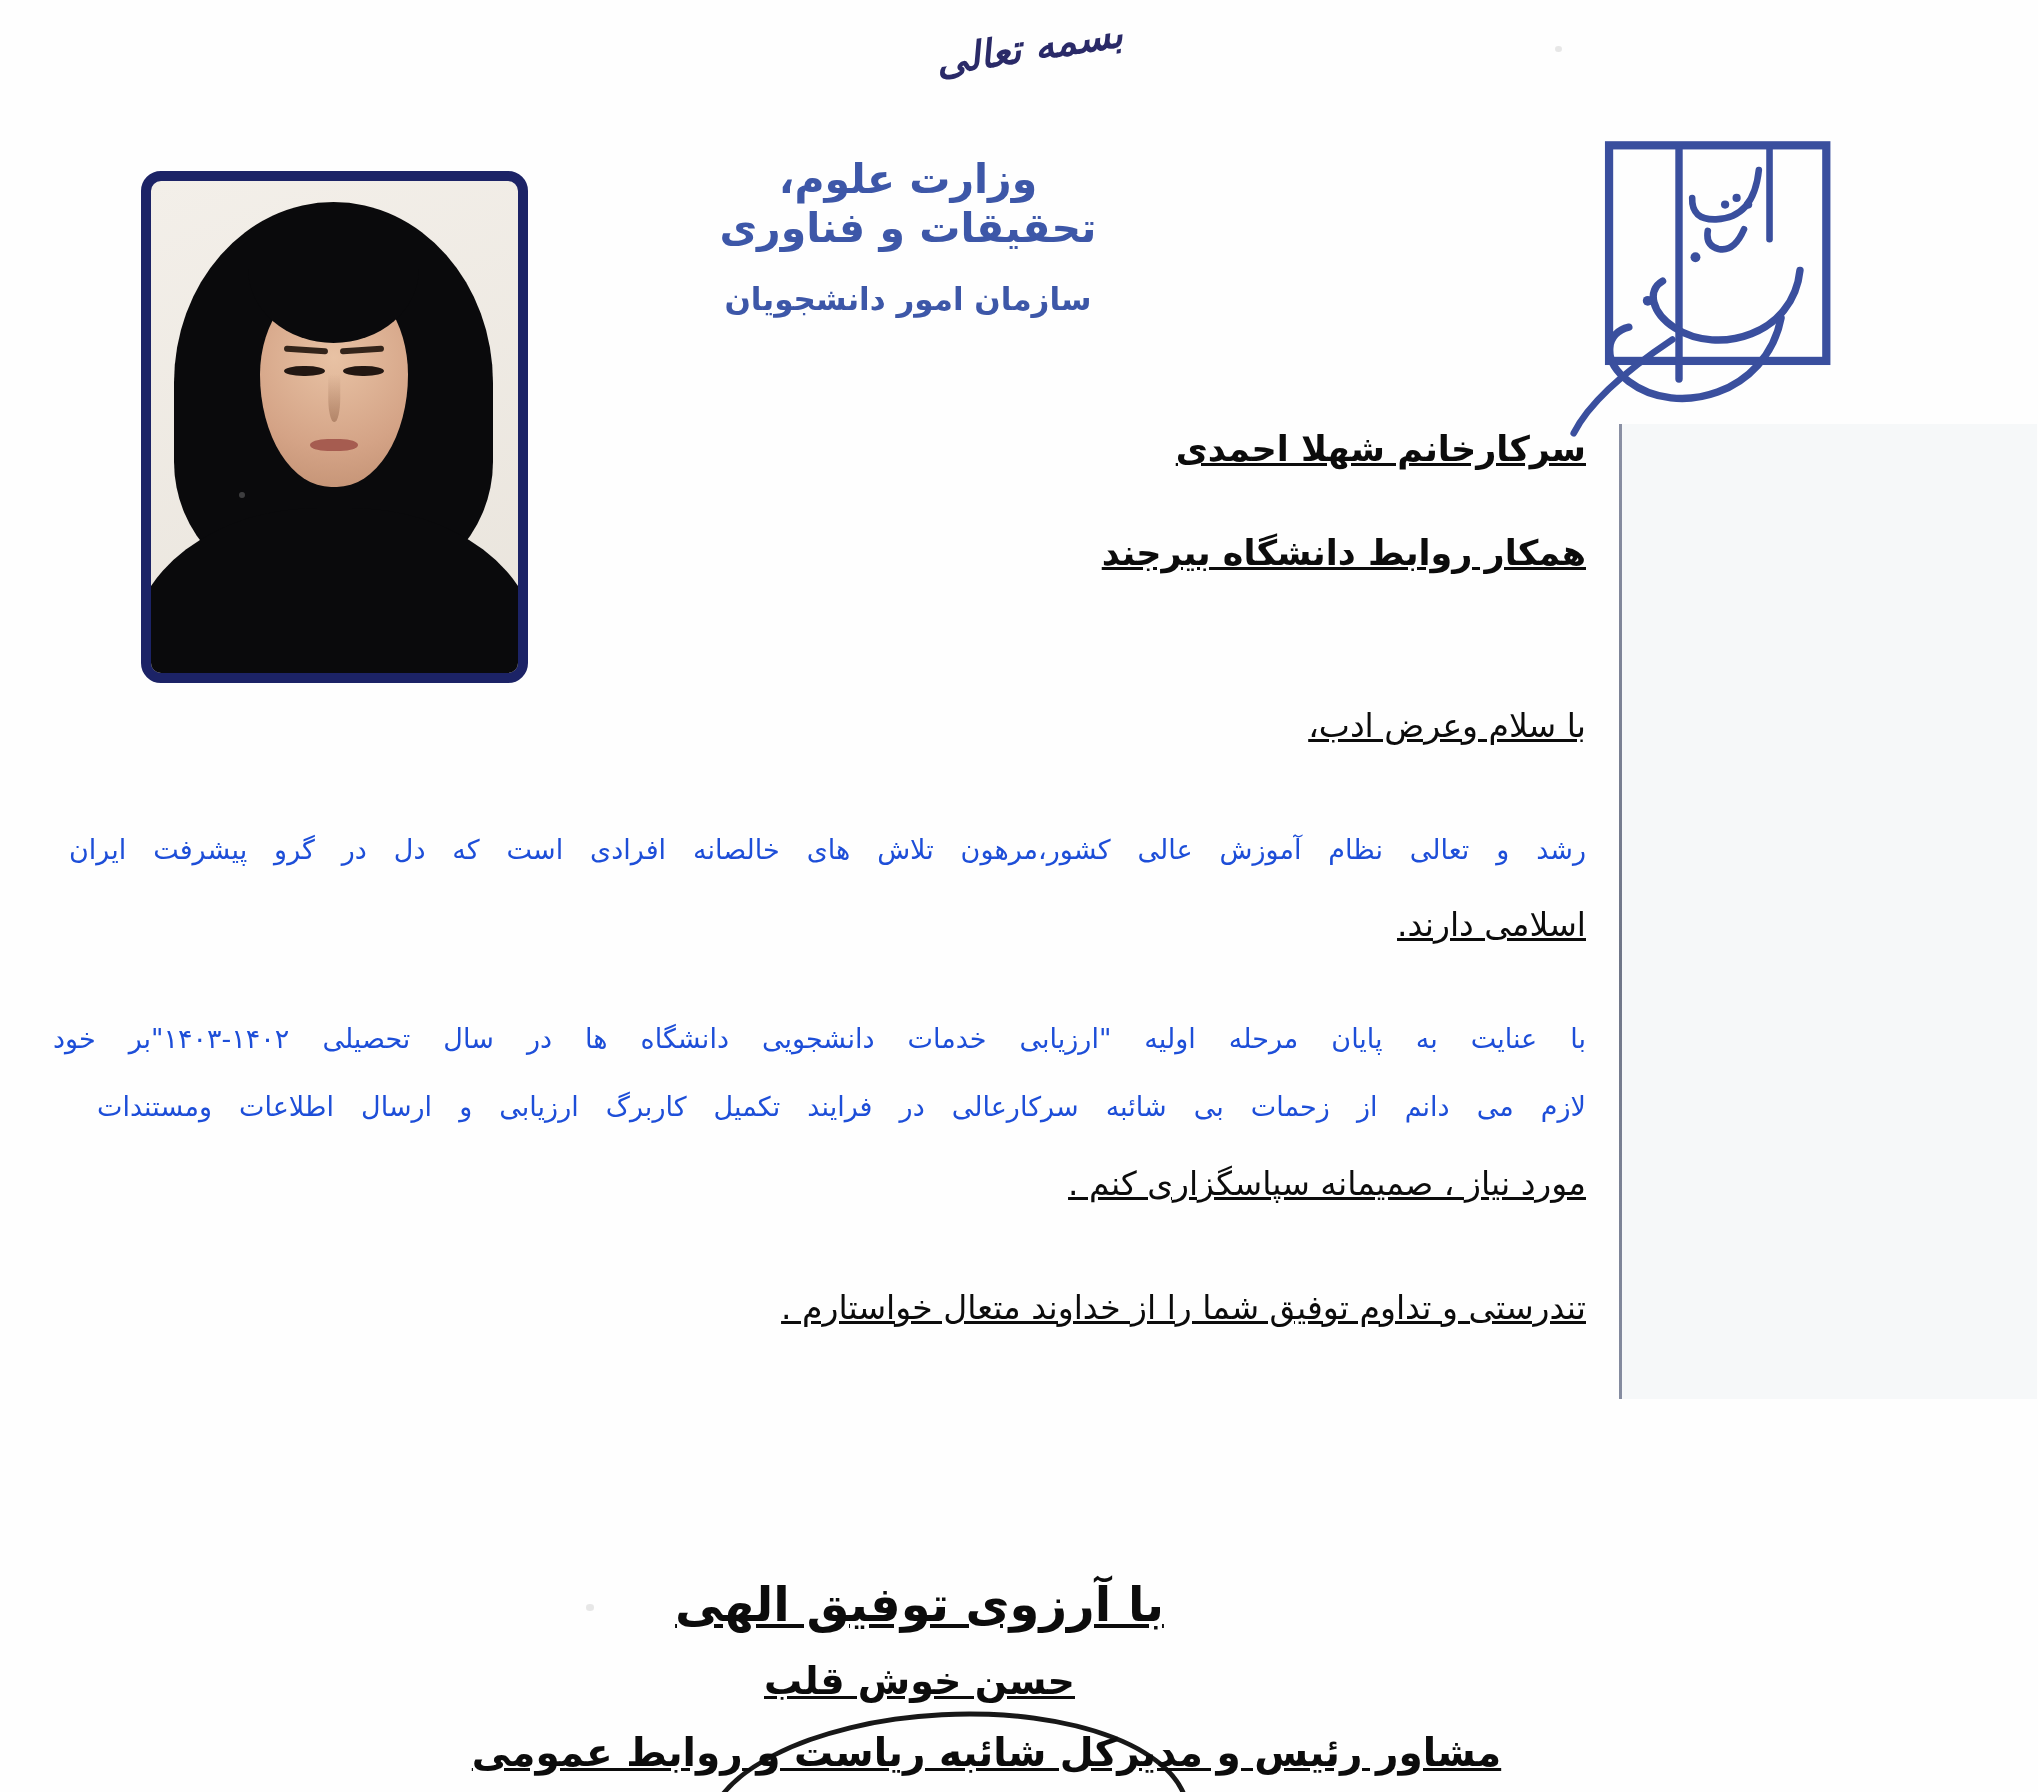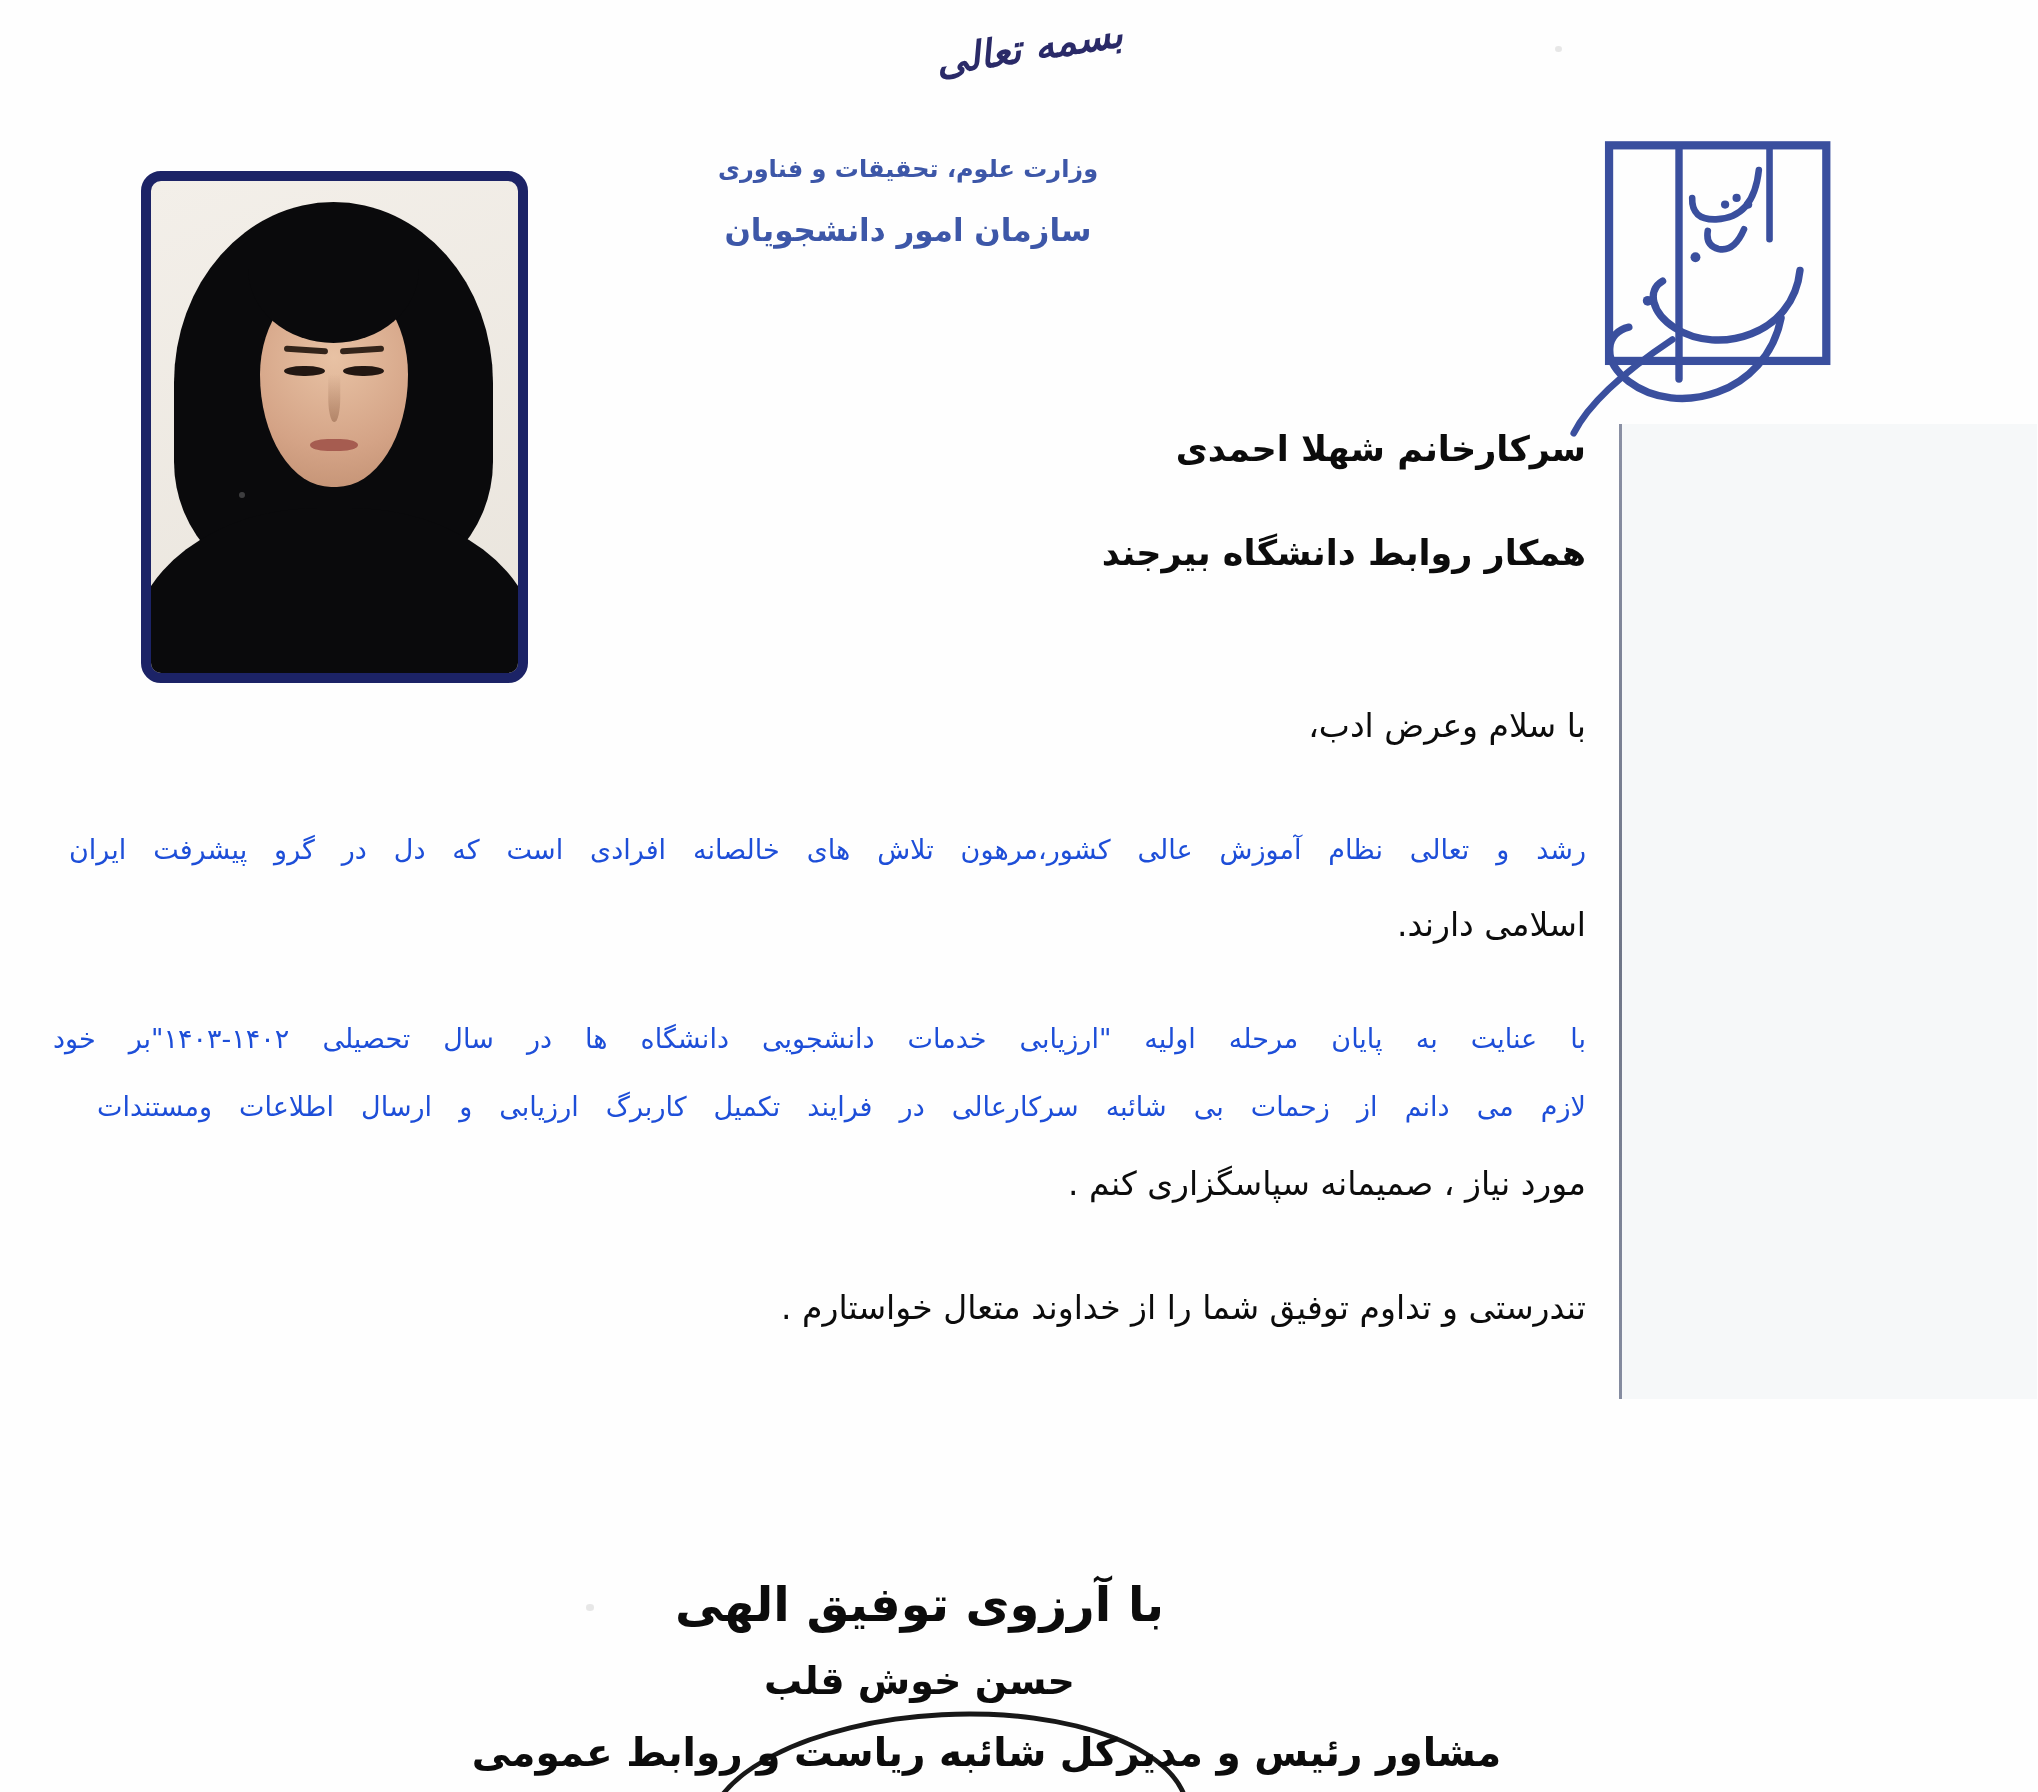--- a/index.html
+++ b/index.html
@@ -5,37 +5,37 @@
   html,body{margin:0;padding:0;background:#ffffff;}
   #page{
     position:relative;
     width:2039px;height:1793px;
     background:#fefefe;
     overflow:hidden;
     direction:rtl;
     font-family:"DejaVu Sans", sans-serif;
     color:#0c0c0c;
   }
-  .line{position:absolute;font-size:33px;line-height:1.35;color:#0c0c0c;white-space:nowrap;}
+  .line{position:absolute;font-size:33px;line-height:1.35;color:#0c0c0c;white-space:nowrap;text-decoration:underline;}
   .wrapline{position:absolute;font-size:27px;line-height:1.35;color:#1d4ed8;}
   .bold{font-weight:bold;}
   .just{text-align:justify;text-align-last:justify;white-space:normal;}
   .center{text-align:center;}
 
   
   #bismillah{
     position:absolute;top:25px;left:919px;width:222px;
     font-size:39px;font-weight:bold;font-style:italic;
     text-align:center;transform:rotate(-9deg);
     letter-spacing:0.8px;
   }
 
   
   #letterhead{position:absolute;top:155px;left:691px;width:436px;text-align:center;font-weight:bold;}
-  #letterhead .lh1{font-size:24px;line-height:1.2;}
+  #letterhead .lh1{font-size:41px;line-height:1.2;}
   #letterhead .lh2{font-size:31px;line-height:1.2;margin-top:28px;}
 
   
   #photo{
     position:absolute;left:142px;top:171px;width:387px;height:512px;
     border:10.7px solid #1c2366;border-radius:20px;
     background:linear-gradient(160deg,#f3efe9 0%,#e9e4dc 100%);
     box-sizing:border-box;overflow:hidden;
   }
   #photo .veil{

